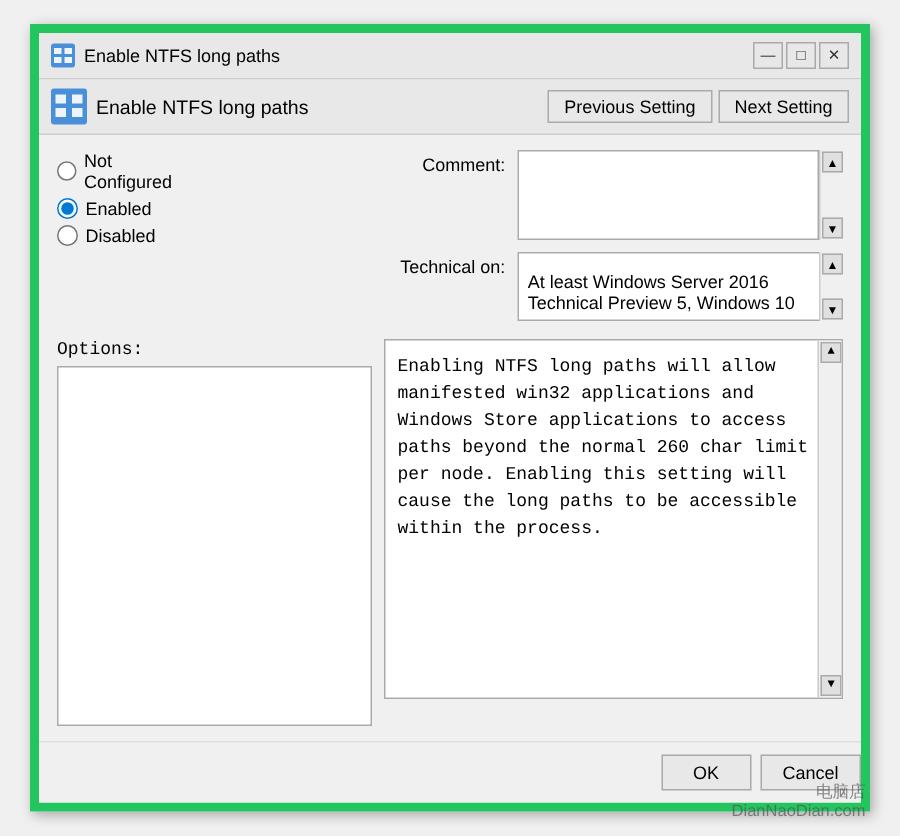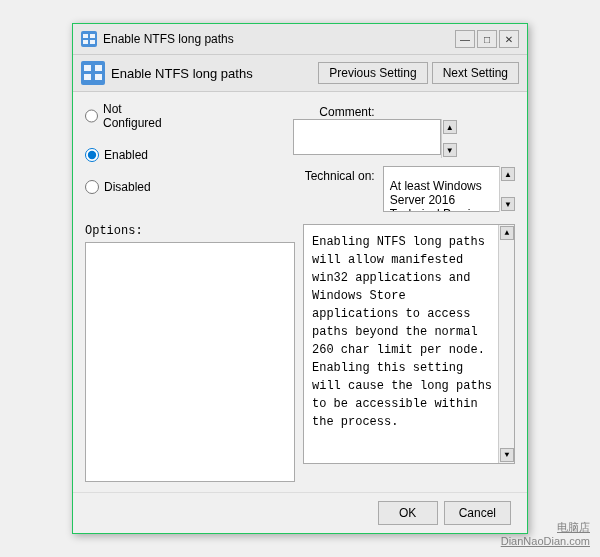--- a/index.html
+++ b/index.html
@@ -14,23 +14,23 @@
       background: #f0f0f0;
       display: flex;
       justify-content: center;
       align-items: center;
       width: 600px;
       height: 557px;
       overflow: hidden;
     }
 
     .window {
-      width: 456px;
+      width: 560px;
       background: #f0f0f0;
-      border: 1px solid #22c55e;
+      border: 6px solid #22c55e;
       box-shadow: 2px 2px 8px rgba(0,0,0,0.3);
     }
 
     .title-bar {
       background: #e8e8e8;
       border-bottom: 1px solid #ccc;
       padding: 6px 8px;
       display: flex;
       align-items: center;
       justify-content: space-between;
@@ -129,21 +129,21 @@
     }
 
     .content-area {
       padding: 10px 12px;
       background: #f0f0f0;
     }
 
     .radio-group {
       display: flex;
       flex-direction: column;
-      gap: 18px;
+      gap: 4px;
       margin-bottom: 8px;
       float: left;
       width: 130px;
     }
 
     .radio-item {
       display: flex;
       align-items: center;
       gap: 5px;
       cursor: pointer;
@@ -163,21 +163,20 @@
     }
 
     .right-panel {
       margin-left: 130px;
     }
 
     .field-row {
       display: flex;
       align-items: flex-start;
       margin-bottom: 8px;
-      flex-direction: column;
     }
 
     .field-label {
       font-size: 12px;
       color: #000;
       width: 90px;
       text-align: right;
       padding-right: 8px;
       padding-top: 3px;
       flex-shrink: 0;
@@ -256,21 +255,21 @@
       font-size: 12px;
       color: #000;
       line-height: 1.5;
       overflow: hidden;
       position: relative;
     }
 
     .bottom-bar {
       display: flex;
       justify-content: flex-end;
-      padding: 8px 16px 8px;
+      padding: 8px 0 8px;
       gap: 6px;
       background: #f0f0f0;
       border-top: 1px solid #ddd;
     }
 
     .ok-button {
       padding: 4px 20px;
       background: #e8e8e8;
       border: 1px solid #aaa;
       cursor: pointer;
@@ -310,27 +309,26 @@
       align-items: center;
       justify-content: center;
       font-size: 8px;
       cursor: pointer;
       margin: 1px;
     }
 
     .watermark {
       position: fixed;
       bottom: 10px;
-      right: 10px;
+      right: 23px;
       opacity: 0.7;
       font-size: 11px;
       color: #555;
       text-align: right;
       pointer-events: none;
-      text-decoration: underline;
     }
   </style>
 </head>
 <body>
 
 <div class="window">
 
   <div class="title-bar">
     <div class="title-bar-left">
       <div class="title-icon">

